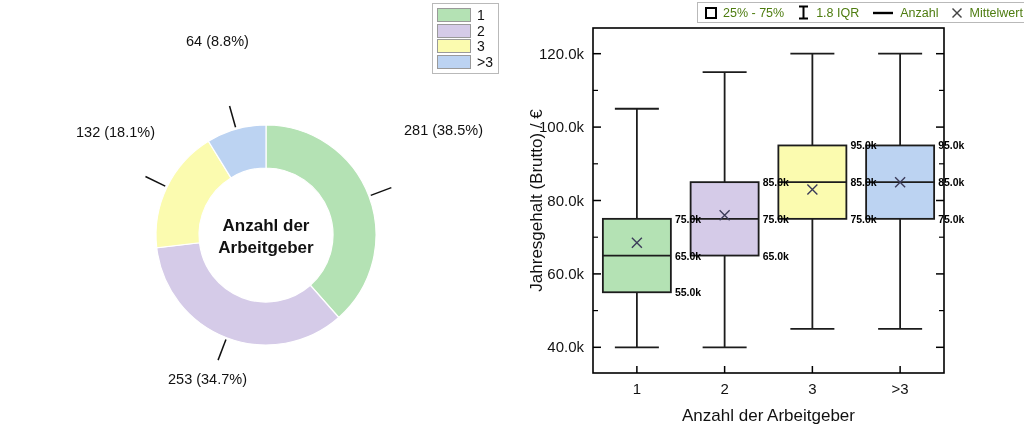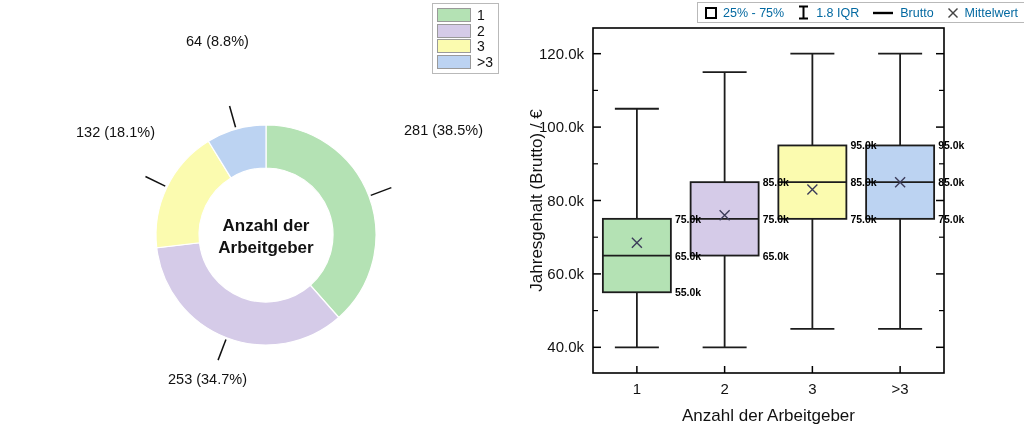--- a/index.html
+++ b/index.html
@@ -112,21 +112,21 @@
     border: 1px solid #b9b9b9;
     background: #ffffff;
     display: flex;
     align-items: center;
     padding: 0 7px;
     box-sizing: border-box;
     white-space: nowrap;
   }
   .bl-item { display: flex; align-items: center; margin-right: 13px; }
   .bl-item:last-child { margin-right: 0; }
-  .bl-text { font-size: 12.5px; color: #0369a1; line-height: 12px; }
+  .bl-text { font-size: 12.5px; color: #4d7c0f; line-height: 12px; }
   .bl-glyph { margin-right: 6px; display: inline-flex; align-items: center; }
   .glyph-square {
     width: 12px; height: 12px;
     border: 2px solid #000000;
     box-sizing: border-box;
     background: #ffffff;
   }
 </style>
 </head>
 <body>
@@ -286,21 +286,21 @@
           </svg>
       </span>
       <span class="bl-text">1.8 IQR</span>
     </div>
     <div class="bl-item">
       <span class="bl-glyph">
         <svg width="22" height="10" viewBox="0 0 22 10">
             <line x1="1" y1="5" x2="21" y2="5" stroke="#000" stroke-width="2.4"></line>
           </svg>
       </span>
-      <span class="bl-text">Brutto</span>
+      <span class="bl-text">Anzahl</span>
     </div>
     <div class="bl-item">
       <span class="bl-glyph">
         <svg width="12" height="12" viewBox="0 0 12 12">
             <line x1="1.5" y1="1.5" x2="10.5" y2="10.5" stroke="#444" stroke-width="1.4"></line>
             <line x1="10.5" y1="1.5" x2="1.5" y2="10.5" stroke="#444" stroke-width="1.4"></line>
           </svg>
       </span>
       <span class="bl-text">Mittelwert</span>
     </div>

